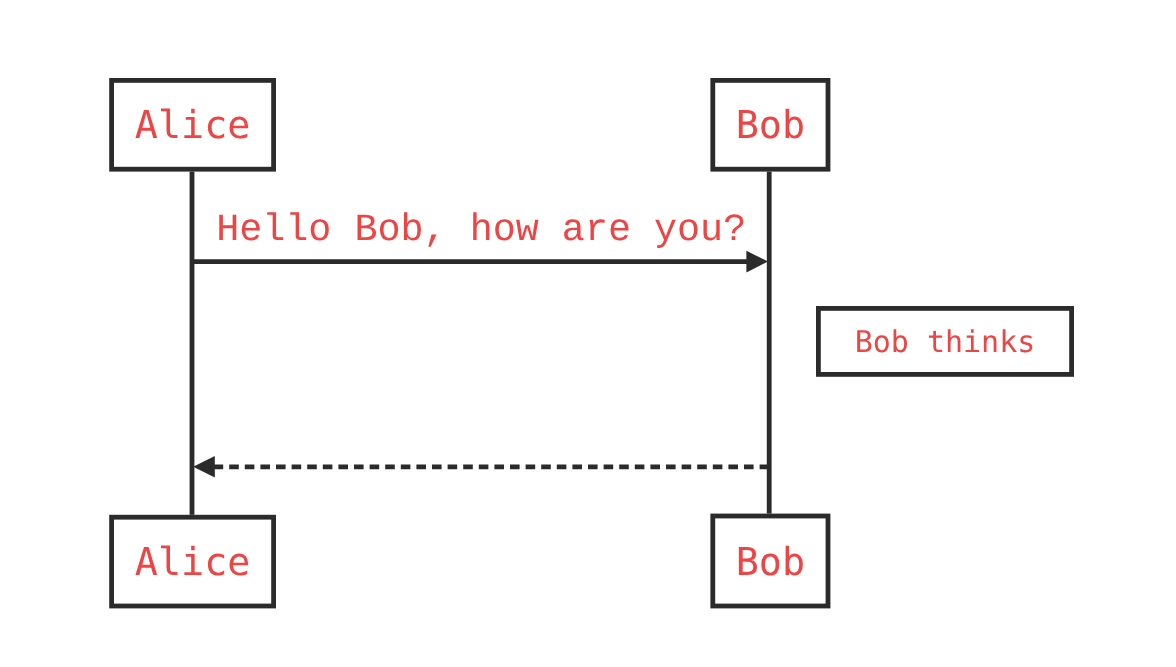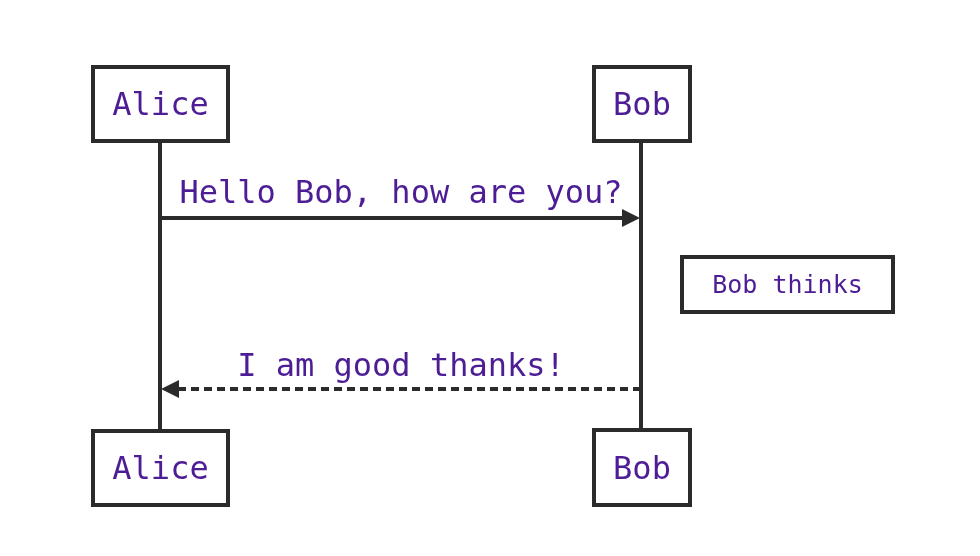--- a/index.html
+++ b/index.html
@@ -6,21 +6,21 @@
     margin: 0;
     padding: 0;
     background: #ffffff;
   }
   .canvas {
     position: relative;
     width: 980px;
     height: 556px;
     background: #ffffff;
     font-family: "DejaVu Sans Mono", "Liberation Mono", monospace;
-    color: #4c1d95;
+    color: #ef4444;
     overflow: hidden;
   }
   .layer {
     position: absolute;
     left: 0;
     top: 0;
   }
   .actor-box {
     position: absolute;
     box-sizing: border-box;
@@ -52,20 +52,21 @@
     white-space: nowrap;
   }
   .msg-label {
     position: absolute;
     left: 160px;
     width: 482px;
     text-align: center;
     font-size: 32px;
     line-height: 32px;
     white-space: nowrap;
+    font-family: Liberation Mono, monospace;
   }
   .msg1 { top: 176px; }
   .msg2 { top: 349px; }
 </style>
 </head>
 <body>
 
 <div class="canvas">
 
   <svg class="layer" width="980" height="556" viewBox="0 0 980 556" aria-hidden="true">
@@ -95,15 +96,14 @@
   </div>
   <div class="actor-box bob-bottom">
     <span>Bob</span>
   </div>
 
   <div class="note-box">
     <span>Bob thinks</span>
   </div>
 
   <div class="msg-label msg1">Hello Bob, how are you?</div>
-  <div class="msg-label msg2">I am good thanks!</div>
 
 </div>
 
 </body></html>

